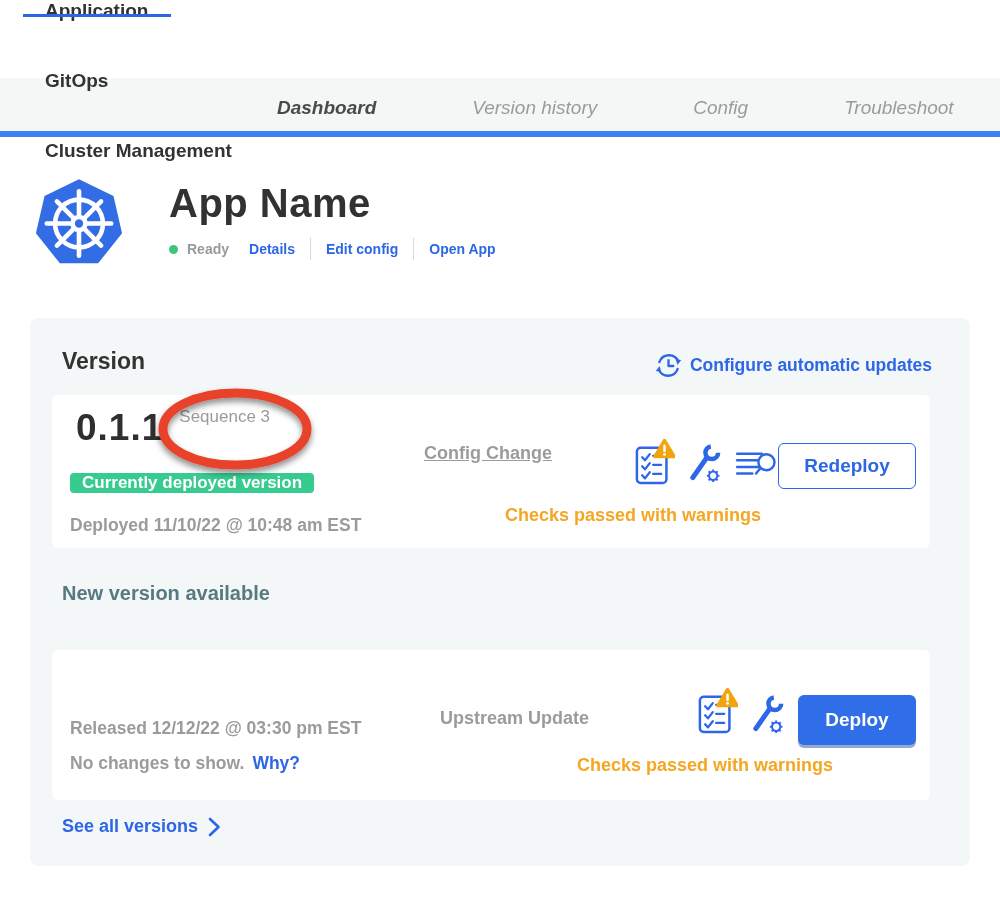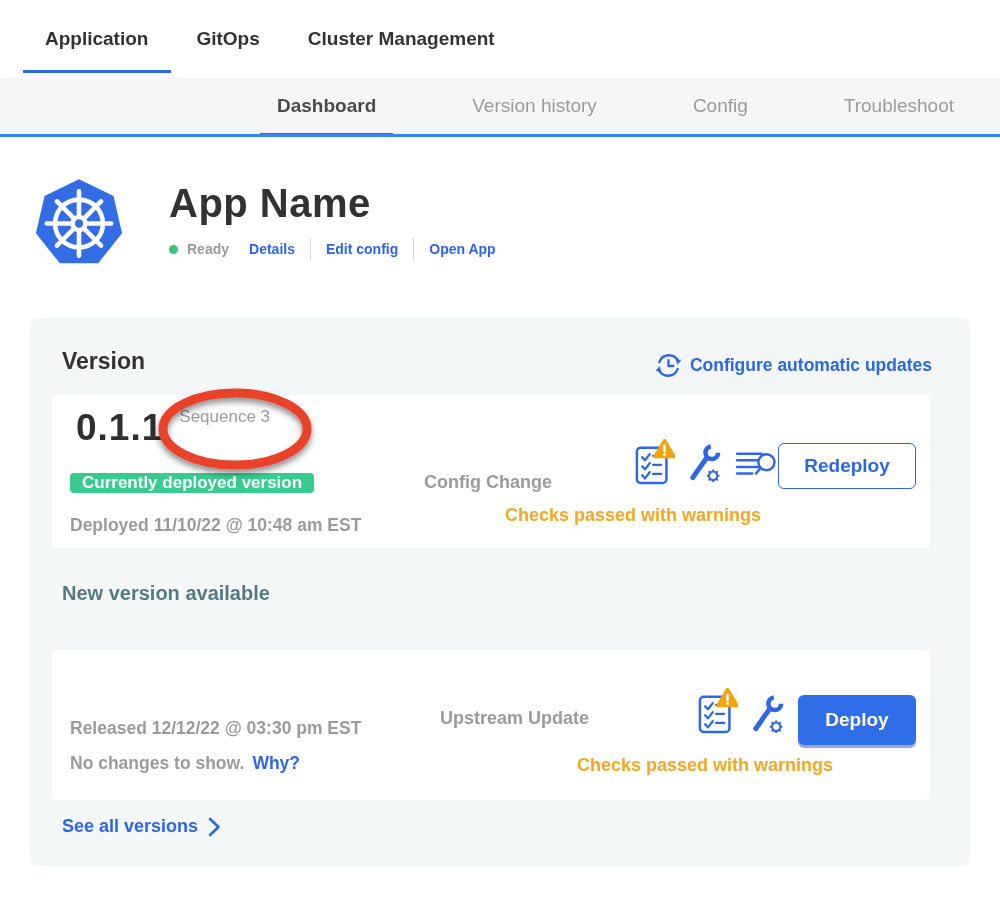--- a/index.html
+++ b/index.html
@@ -1,30 +1,30 @@
 <!DOCTYPE html>
 <html><head>
 <meta charset="utf-8">
 <style>
   * { box-sizing: border-box; margin: 0; padding: 0; }
   html,body { width:1000px; height:898px; background:#fff; overflow:hidden;
     font-family:"Liberation Sans", sans-serif; color:#323232; }
 
   
   .pnav { height:78px; background:#fff; display:flex; align-items:flex-start;
-          padding-left:45px; gap:48px; }
+          padding-left:45px; gap:48px;flex-direction:column; }
   .ptab { position:relative; font-size:19px; font-weight:700; color:#323232;
           height:78px; display:flex; align-items:center; cursor:pointer; }
   .ptab.active::after { content:""; position:absolute; left:-22px; right:-23px;
           bottom:5px; height:3px; background:#2d66e6; }
 
   
-  .snav { height:59px; background:#f5f7f7; border-bottom:3px solid #3b82f6;
-          display:flex; align-items:center; padding-left:277px; gap:96px;
-          white-space:nowrap; overflow:hidden; }
+  .snav { height:59px; background:#f5f7f7; border-bottom:6px solid #3b82f6;
+          display:flex; align-items:flex-start; padding-left:277px; gap:96px;
+          white-space:nowrap; overflow:hidden;font-style:italic; }
   .stab { position:relative; font-size:19px; color:#9b9b9b; height:59px;
           display:flex; align-items:center; cursor:pointer; }
   .stab.active { color:#4a4a4a; font-weight:700; }
   .stab.active::after { content:""; position:absolute; left:-17px; right:-17px;
           bottom:0; height:3px; background:#2d66e6; }
 
   
   .app-header { display:flex; padding-left:33px; margin-top:38px; gap:44px; }
   .logo { width:92px; height:97px; flex:0 0 auto; }
   .app-title { font-size:40px; font-weight:700; color:#323232; margin-top:6px; letter-spacing:.5px; }
@@ -57,21 +57,21 @@
   .badge { position:absolute; left:18px; top:78px; background:#38cb90; color:#fff;
            font-size:17px; font-weight:700; padding:0 12px; border-radius:4px; }
   .meta  { position:absolute; left:18px; font-size:17.5px; font-weight:700; color:#9b9b9b; }
   .deployed { top:120px; }
   .released { top:68px; }
   .changes-row { position:absolute; left:18px; top:103px; font-size:17.5px;
            font-weight:700; color:#9b9b9b; display:flex; gap:8px; }
   .why { color:#2d66e6; cursor:pointer; text-decoration:none; font-weight:700; }
 
   .source { position:absolute; font-size:18px; font-weight:700; color:#9b9b9b; }
-  .s1 { left:372px; top:77px; }
+  .s1 { left:372px; top:48px;text-decoration:underline; }
   .s2 { left:388px; top:58px; }
 
   .icons { position:absolute; display:flex; align-items:flex-start; gap:11px; }
   .i1 { left:583px; top:44px; }
   .i2 { left:646px; top:38px; }
   .icbtn { cursor:pointer; }
 
   .btn { position:absolute; font-family:"Liberation Sans",sans-serif; font-size:19px;
          font-weight:700; border-radius:6px; cursor:pointer; }
   .btn.outline { left:726px; top:48px; width:138px; height:46px; background:#fff;

